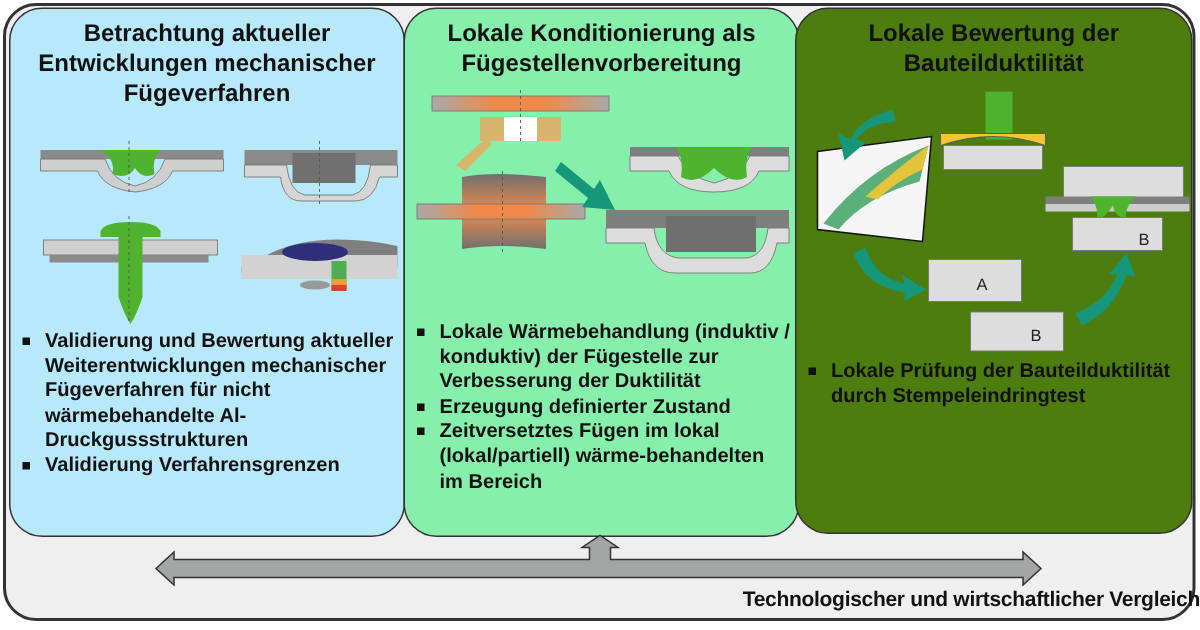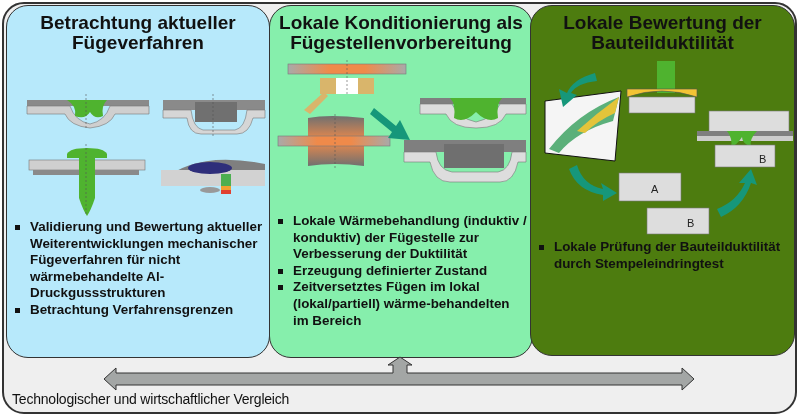--- a/index.html
+++ b/index.html
@@ -5,40 +5,41 @@
   html, body { margin:0; padding:0; }
   body { width:800px; height:420px; background:#ffffff; position:relative; overflow:hidden;
          font-family:"Liberation Sans", sans-serif; color:#111; }
   .outer { position:absolute; left:2px; top:2px; width:791px; height:408px; background:#efefef;
            border:2px solid #333; border-radius:22px; }
   .panel { position:absolute; top:5px; border:1.5px solid #333; border-radius:22px; box-sizing:border-box; }
   .p1 { left:6px; width:264px; height:353px; background:#b7e9fb; }
   .p2 { left:269px; width:264px; height:353px; background:#86efac; }
   .p3 { left:530px; width:265px; height:351px; background:#4d7c0f; }
   .title { position:absolute; left:0; right:0; top:7px; text-align:center; font-weight:bold;
-           font-size:19px; line-height:20px; color:#111; }
+           font-size:16px; line-height:20px; color:#111; }
   .bullets { position:absolute; left:6px; right:4px; margin:0; padding:0; list-style:none;
              font-size:13.4px; line-height:16.6px; color:#111;font-weight:bold; }
   .bullets li { position:relative; padding-left:17px; }
   .bullets li::before { content:""; position:absolute; left:2px; top:6px; width:5px; height:5px; background:#111; }
   .p1 .bullets { top:213px; }
   .p2 .bullets { top:207px; }
   .p3 .bullets { top:233px; }
   .fig { position:absolute; }
-  .bottom-label { position:absolute; left:12px; right:0; top:391px; text-align:left;
-                  font-weight:normal; font-size:14px; color:#111; letter-spacing:-0.2px; }
+  .bottom-label { position:absolute; left:0; right:0; top:391px; text-align:right;
+                  font-weight:bold; font-size:14px; color:#111; letter-spacing:-0.2px; }
 </style>
 </head>
 <body>
 
 <div class="outer"></div>
 
 <div class="panel p1">
   <div class="title">
     <div>Betrachtung aktueller</div>
+    <div>Entwicklungen mechanischer</div>
     <div>Fügeverfahren</div>
   </div>
   <svg class="fig" style="left:8px;top:80px" width="255" height="130">
 
     <g>
       <rect x="12" y="14" width="122" height="6" fill="#8a8a8a"></rect>
       <path d="M12 20 H55 Q60 35 75 38 Q90 35 95 20 H134 V28 H100 Q95 40 75 42 Q55 40 50 28 H12 Z" fill="#cfcfcf" stroke="#777" stroke-width="0.6"></path>
       <path d="M52 14 H92 Q86 20 88 30 Q80 34 75 26 Q70 34 60 30 Q62 20 52 14 Z" fill="#4fb32f"></path>
       <line x1="71" y1="8" x2="71" y2="42" stroke="#555" stroke-dasharray="2,2" stroke-width="0.6"></line>
     </g>
@@ -63,21 +64,21 @@
       <rect x="146" y="84" width="104" height="16" fill="#d2d2d2"></rect>
       <ellipse cx="195" cy="82" rx="22" ry="6" fill="#2e2e7a"></ellipse>
       <rect x="206" y="88" width="10" height="20" fill="#4caf50"></rect>
       <rect x="206" y="100" width="10" height="6" fill="#f0a030"></rect>
       <rect x="206" y="104" width="10" height="4" fill="#e04030"></rect>
       <ellipse cx="195" cy="104" rx="10" ry="3" fill="#999"></ellipse>
     </g>
   </svg>
   <ul class="bullets">
     <li>Validierung und Bewertung aktueller Weiterentwicklungen mechanischer Fügeverfahren für nicht wärmebehandelte Al-Druckgussstrukturen</li>
-    <li>Betrachtung Verfahrensgrenzen</li>
+    <li>Validierung Verfahrensgrenzen</li>
   </ul>
 </div>
 
 <div class="panel p2">
   <div class="title">
     <div>Lokale Konditionierung als</div>
     <div>Fügestellenvorbereitung</div>
   </div>
   <svg class="fig" style="left:4px;top:52px" width="258" height="150">
     <defs>

